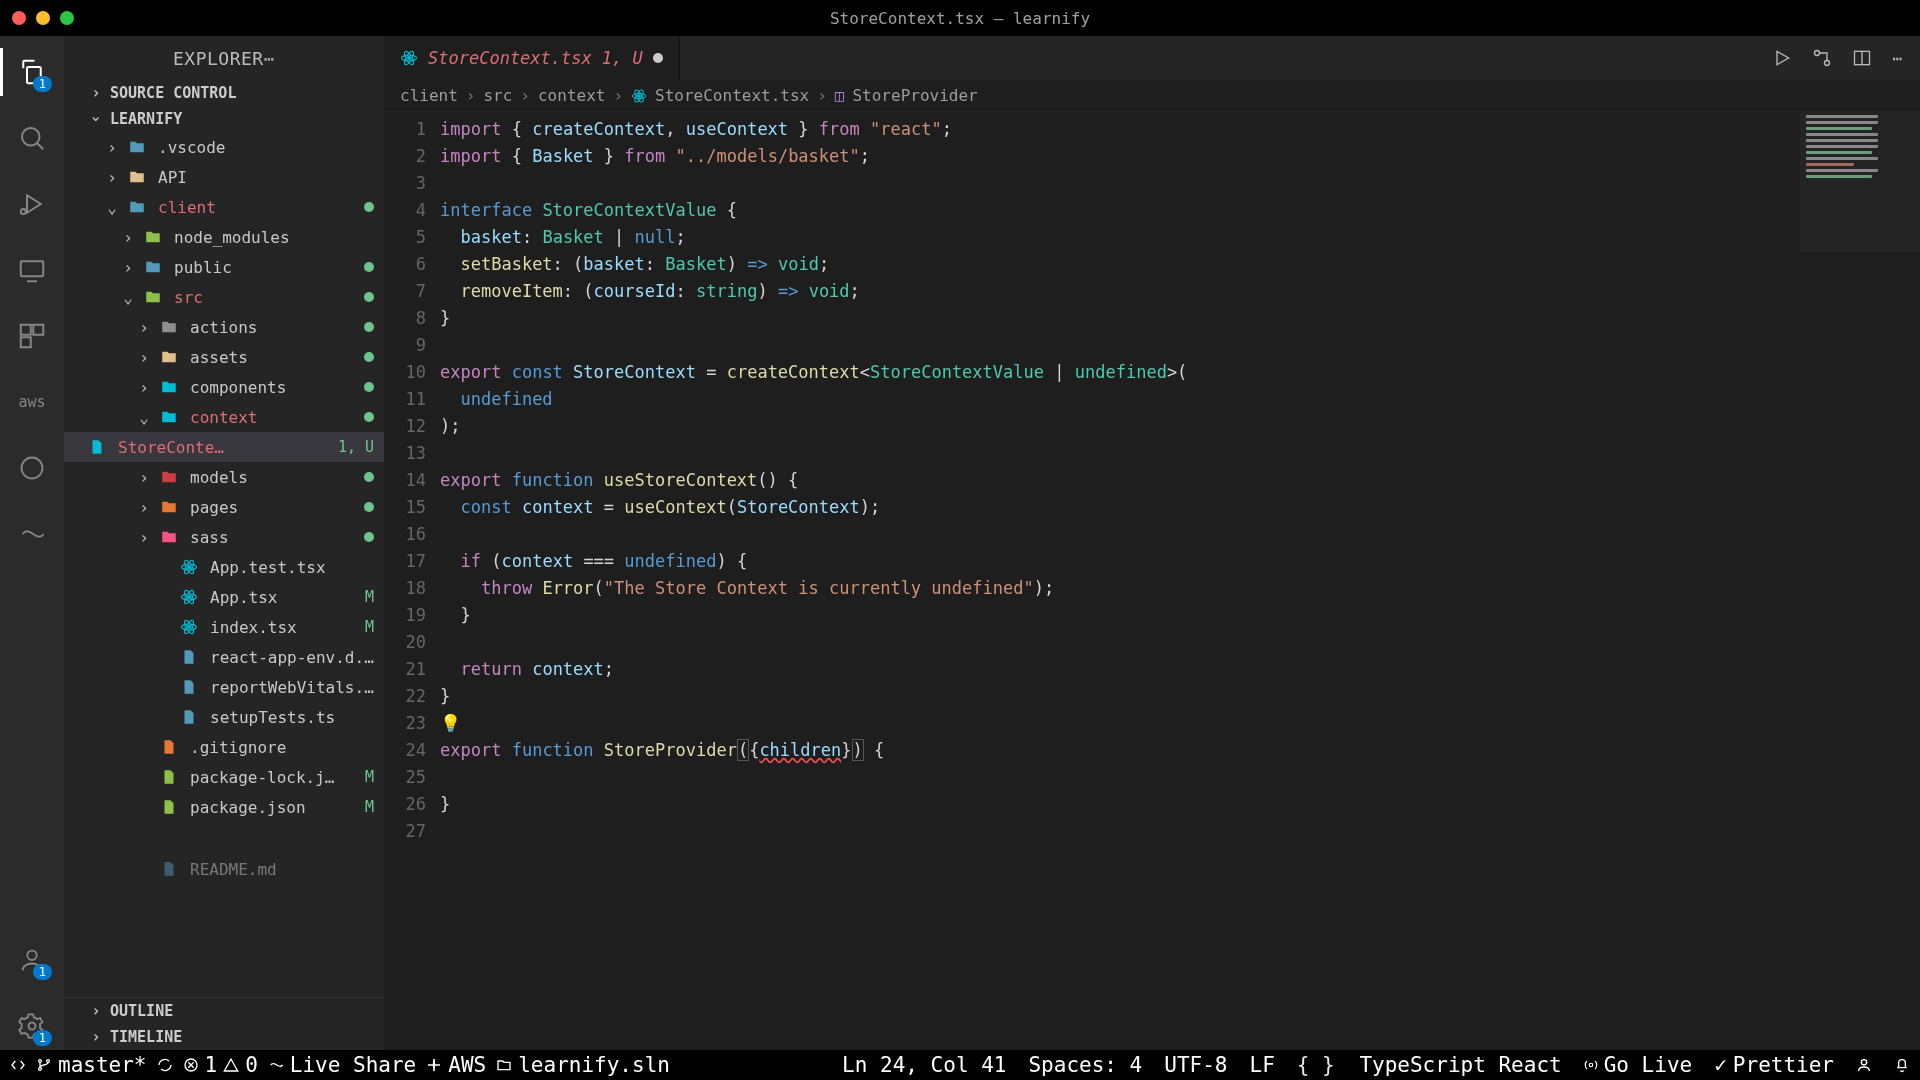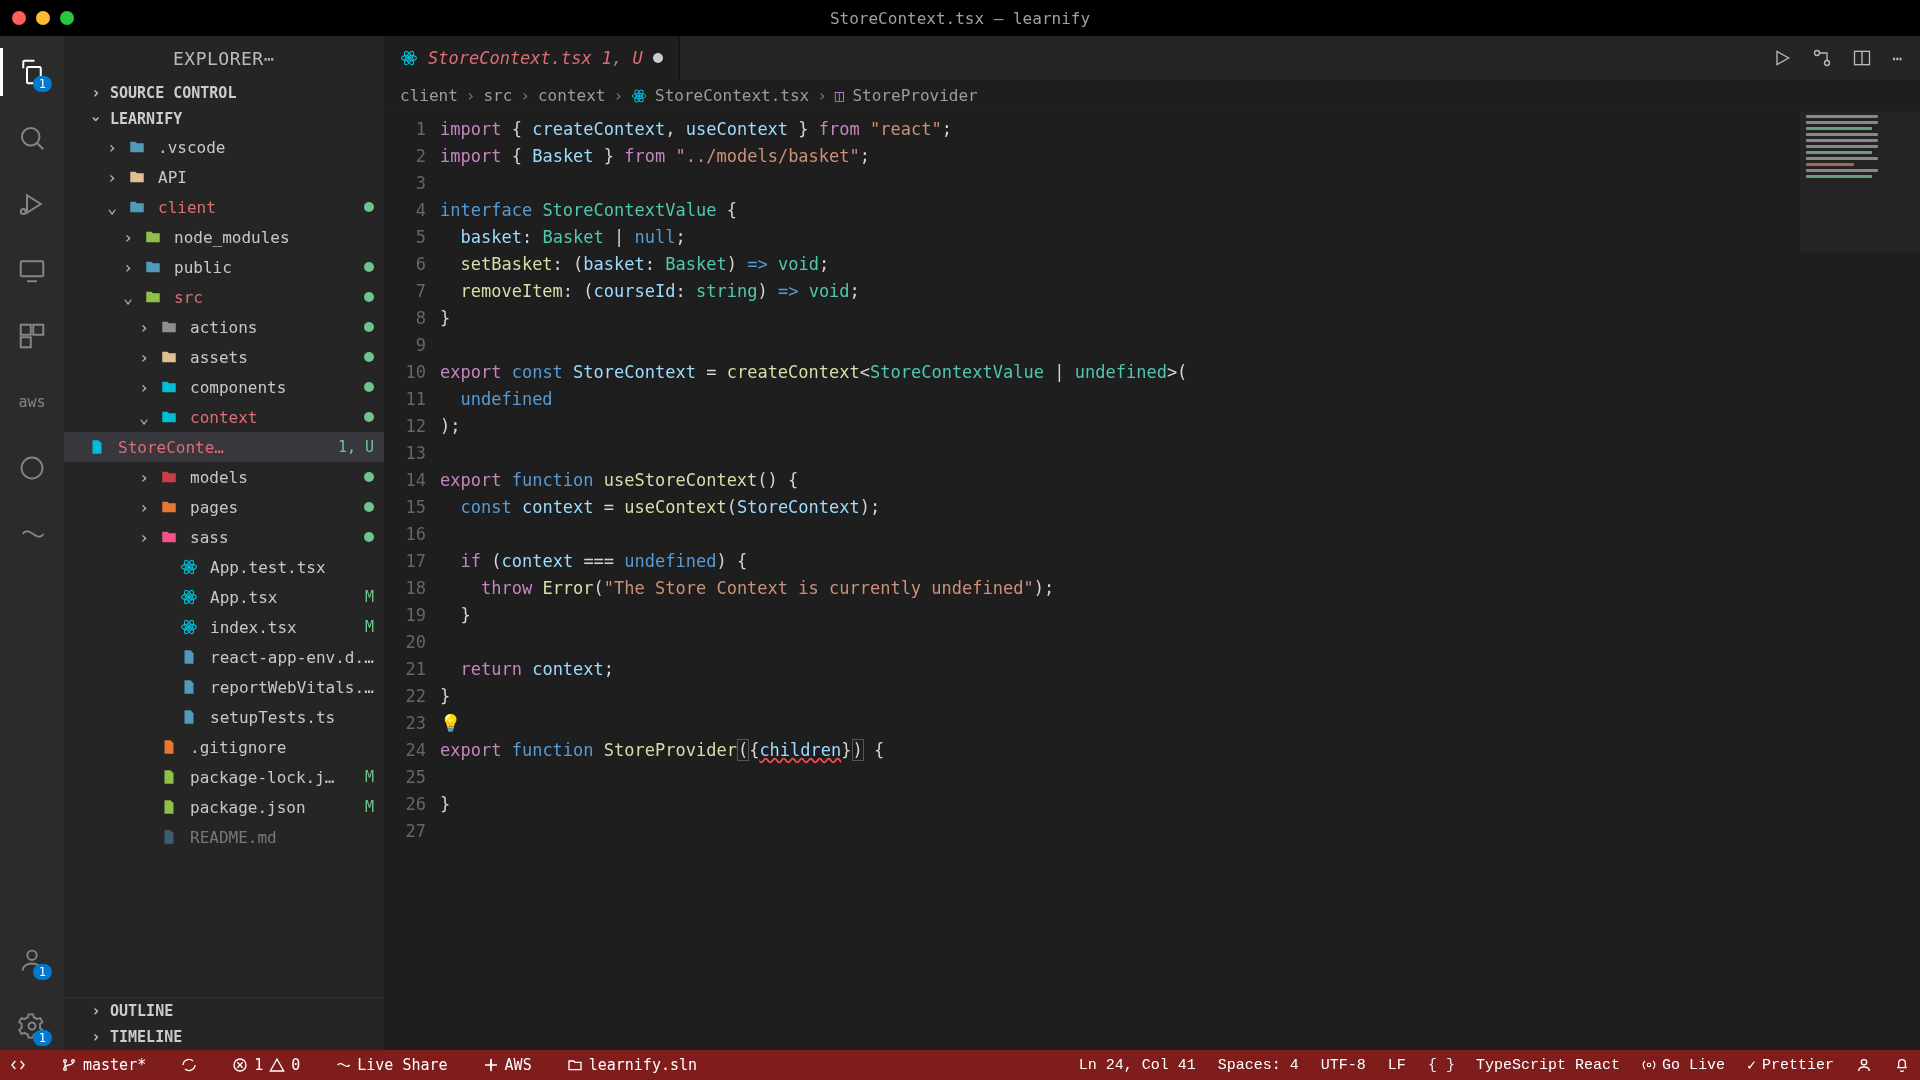--- a/index.html
+++ b/index.html
@@ -118,24 +118,24 @@
 .err-underline { text-decoration: underline wavy #f14c4c; }
 .minimap {
   position: absolute; right: 0; top: 0; width: 120px; height: 140px;
   background: rgba(40,40,40,0.6);
 }
 .mm-line { height: 3px; margin: 3px 6px; background: #5a7ea1; border-radius: 1px; }
 .mm-line.r { background: #a16a5a; width: 40%; }
 .mm-line.g { background: #6a9e7a; width: 55%; }
 .mm-line.w { background: #888; width: 60%; }
 .statusbar {
-  height: 30px; background: #7f1d1d; color: #fff; display: flex;
-  align-items: center; font-size: 15px; padding: 0 10px; gap: 35px;
-}
-.statusbar .sb-right { margin-left: auto; display: flex; align-items: center; gap: 22px; font-family: Liberation Mono, monospace; }
+  height: 30px; background: #000000; color: #fff; display: flex;
+  align-items: center; font-size: 21px; padding: 0 10px; gap: 10px;
+}
+.statusbar .sb-right { margin-left: auto; display: flex; align-items: center; gap: 22px; }
 .sb-item { display: flex; align-items: center; gap: 6px; cursor: pointer; }
 svg { display: block; }
 .icon-blue { color: #519aba; }
 .icon-yellow { color: #e2c08d; }
 .icon-green { color: #8dc149; }
 .icon-cyan { color: #00bcd4; }
 .icon-orange { color: #e37933; }
 .icon-pink { color: #f55385; }
 .icon-red { color: #cc3e44; }
 .icon-gray { color: #8e8e8e; }
@@ -455,21 +455,21 @@
           <div class="tree-row indent-4">
             <span class="chev"></span>
             <span class="ficon icon-green">
               <svg width="18" height="18" viewBox="0 0 24 24" fill="currentColor">
                 <path d="M6 3h8l4 4v14H6z"></path>
               </svg>
             </span>
             <span class="name">package.json</span>
             <span class="mod-tag">M</span>
           </div>
-          <div class="tree-row indent-4" style="opacity: 0.5;">
+          <div class="tree-row indent-4" style="opacity: 0.5; margin-top: 32px;">
             <span class="chev"></span>
             <span class="ficon icon-blue">
               <svg width="18" height="18" viewBox="0 0 24 24" fill="currentColor">
                 <path d="M6 3h8l4 4v14H6z"></path>
               </svg>
             </span>
             <span class="name">README.md</span>
           </div>
         </div>
     </div>

